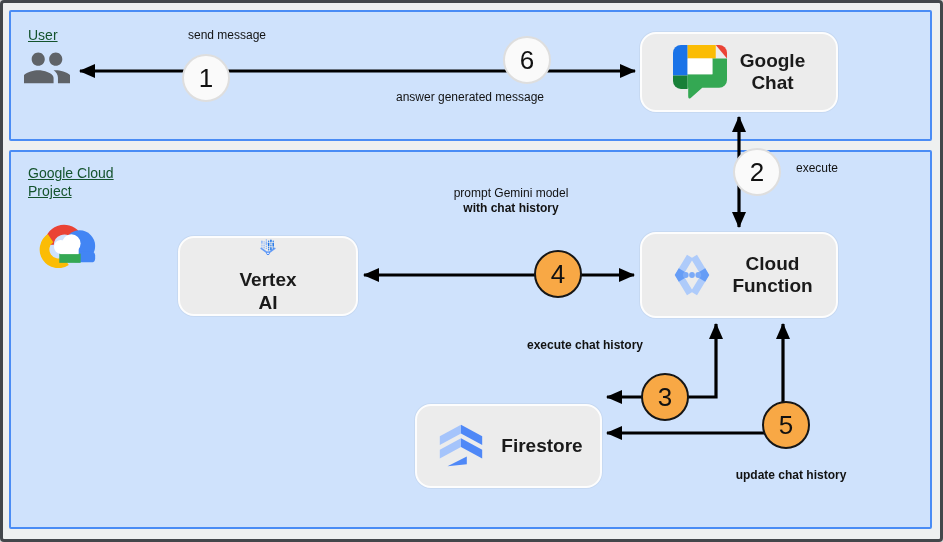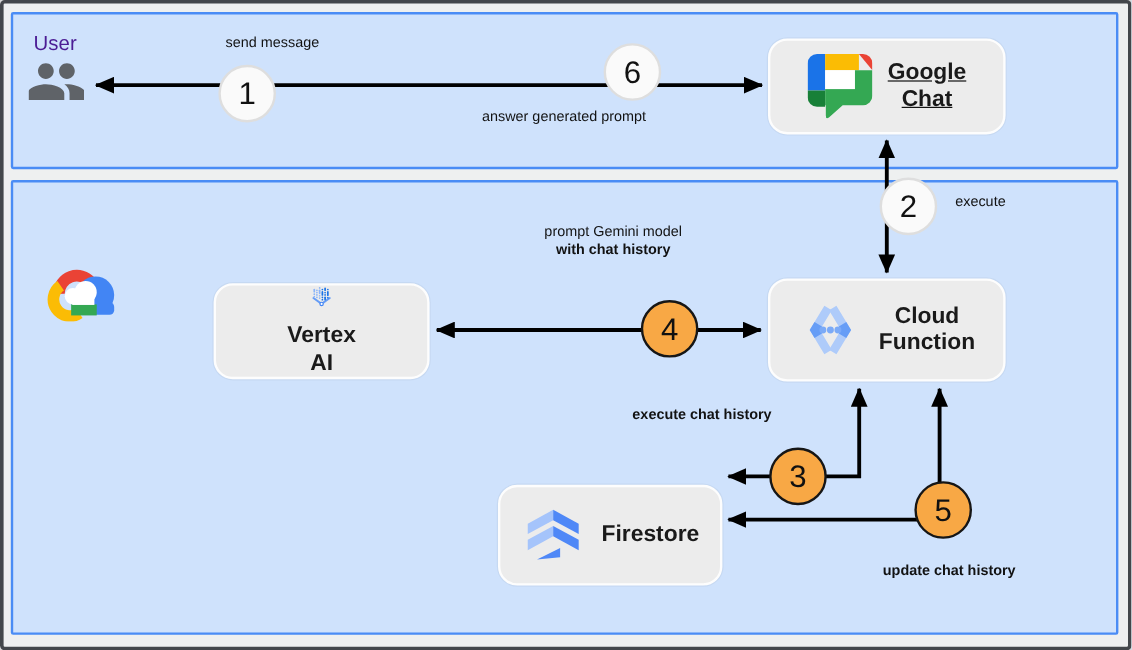--- a/index.html
+++ b/index.html
@@ -18,22 +18,22 @@
   }
   .zone {
     position:absolute;
     background:#cfe2fc;
     border:2px solid #4a8cf5;
     border-radius:2px;
   }
   .zone-user { left:9px; top:10px; width:923px; height:131px; }
   .zone-gcp  { left:9px; top:150px; width:923px; height:379px; }
   .zone-title {
-    position:absolute; font-size:17px; line-height:1.32;
-    white-space:pre-line; color:#4c1d95;
+    position:absolute; font-size:14px; line-height:1.32;
+    white-space:pre-line; color:#14532d;text-decoration:underline;
   }
   .node {
     position:absolute; background:#ececec; border:2.5px solid #fdfdfd;
     border-radius:16px; display:flex; align-items:center; justify-content:center;
     gap:13px; box-shadow:0 0 0 1px rgba(0,0,0,0.04);
   }
   .node-label {
     font-size:19px; font-weight:bold; text-align:center;
     white-space:pre-line; line-height:1.18; color:#1a1a1a;
   }
@@ -53,37 +53,39 @@
 </style>
 </head>
 <body>
 
 <div class="stage">
 
   <div class="zone zone-user"></div>
   <div class="zone zone-gcp"></div>
 
   <div class="zone-title" style="left:28px; top:26px;">User</div>
+  <div class="zone-title" style="left:28px; top:164px;">Google Cloud
+Project</div>
 
   <svg class="icon-abs" style="left:24px; top:50px;" width="46" height="37" viewBox="1.5 4.5 21 15.5">
     <path fill="#5f6368" d="M16 11c1.66 0 2.99-1.34 2.99-3S17.66 5 16 5c-1.66 0-3 1.34-3 3s1.34 3 3 3zm-8 0c1.66 0 2.99-1.34 2.99-3S9.66 5 8 5C6.34 5 5 6.34 5 8s1.34 3 3 3zm0 2c-2.33 0-7 1.17-7 3.5V19h14v-2.5c0-2.33-4.67-3.5-7-3.5zm8 0c-.29 0-.62.02-.97.05 1.16.84 1.97 1.97 1.97 3.45V19h6v-2.5c0-2.33-4.67-3.5-7-3.5z"></path>
   </svg>
 
   <svg class="icon-abs" style="left:36px; top:216px;" width="64" height="52" viewBox="0 0 66 52">
     <path d="M13.5 29 A 15.5 15.5 0 0 1 41 19" stroke="#ea4335" stroke-width="10" fill="none"></path>
     <path d="M 31 45.5 A 13.5 13.5 0 0 1 15 22" stroke="#fbbc05" stroke-width="10" fill="none"></path>
     <circle cx="45" cy="30" r="16" fill="#4285f4"></circle>
     <rect x="38" y="36" width="23" height="11" rx="4" fill="#4285f4"></rect>
     <rect x="24" y="38" width="22" height="9.5" fill="#34a853"></rect>
     <circle cx="25.5" cy="31" r="7" fill="#ffffff"></circle>
     <circle cx="36.5" cy="27.5" r="9.5" fill="#ffffff"></circle>
     <rect x="25" y="30.5" width="19" height="8" fill="#ffffff"></rect>
   </svg>
 
-  <div class="node" style="left:640px; top:32px; width:198px; height:80px;text-decoration:underline;">
+  <div class="node" style="left:640px; top:32px; width:198px; height:80px;">
     <svg width="54" height="54" viewBox="0 0 48 48">
       <path fill="#1a73e8" d="M7 0 H13 V27 H0 V7 A7 7 0 0 1 7 0 Z"></path>
       <path fill="#188038" d="M0 27 H13 V39 H7 A7 7 0 0 1 0 32 Z"></path>
       <rect fill="#fbbc04" x="13" y="0" width="25" height="12"></rect>
       <path fill="#ea4335" d="M38 0 H41 A7 7 0 0 1 48 7 V12 Z"></path>
       <path fill="#34a853" d="M35 12 H48 V31 A7 7 0 0 1 41 38 H26 L16 46.8 Q13.5 48.8 13.5 45.5 V38 H13 V26 H35 Z"></path>
       <rect fill="#ffffff" x="13" y="12" width="22" height="14"></rect>
     </svg>
     <div class="node-label">Google
 Chat</div>
@@ -158,21 +160,21 @@
     <g stroke="#000" stroke-width="3.2" fill="none">
       <path d="M80 71 L635 71" marker-start="url(#ah)" marker-end="url(#ah)"></path>
       <path d="M739 117 L739 227" marker-start="url(#ah)" marker-end="url(#ah)"></path>
       <path d="M364 275 L634 275" marker-start="url(#ah)" marker-end="url(#ah)"></path>
       <path d="M716 324 L716 397 L607 397" marker-start="url(#ah)" marker-end="url(#ah)"></path>
       <path d="M783 324 L783 433 L607 433" marker-start="url(#ah)" marker-end="url(#ah)"></path>
     </g>
   </svg>
 
   <div class="edge-label" style="left:127px; top:28px; width:200px;">send message</div>
-  <div class="edge-label" style="left:320px; top:90px; width:300px;">answer generated prompt</div>
+  <div class="edge-label" style="left:320px; top:90px; width:300px;">answer generated message</div>
   <div class="edge-label" style="left:796px; top:161px; width:120px; text-align:left;">execute</div>
   <div class="edge-label" style="left:400px; top:186px; width:222px;">
     <span style="display:block;">prompt Gemini model</span>
     <span class="bold" style="display:block;">with chat history</span>
   </div>
   <div class="edge-label bold" style="left:460px; top:338px; width:250px;">execute chat history</div>
   <div class="edge-label bold" style="left:666px; top:468px; width:250px;">update chat history</div>
 
   <div class="badge badge-white" style="left:182px; top:54px;">1</div>
   <div class="badge badge-white" style="left:503px; top:36px;">6</div>

